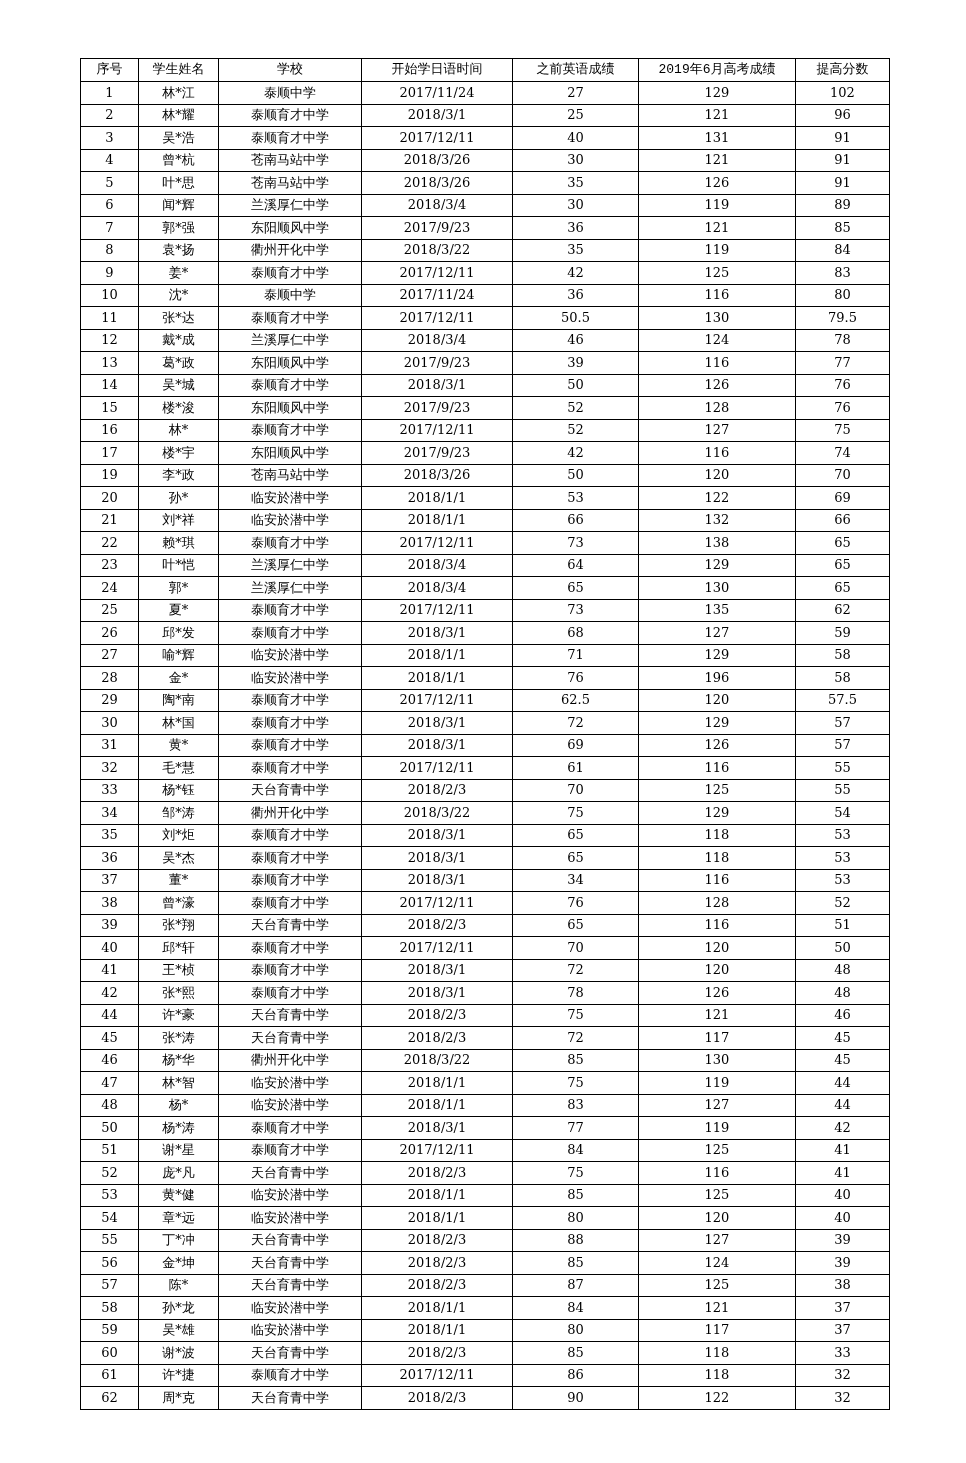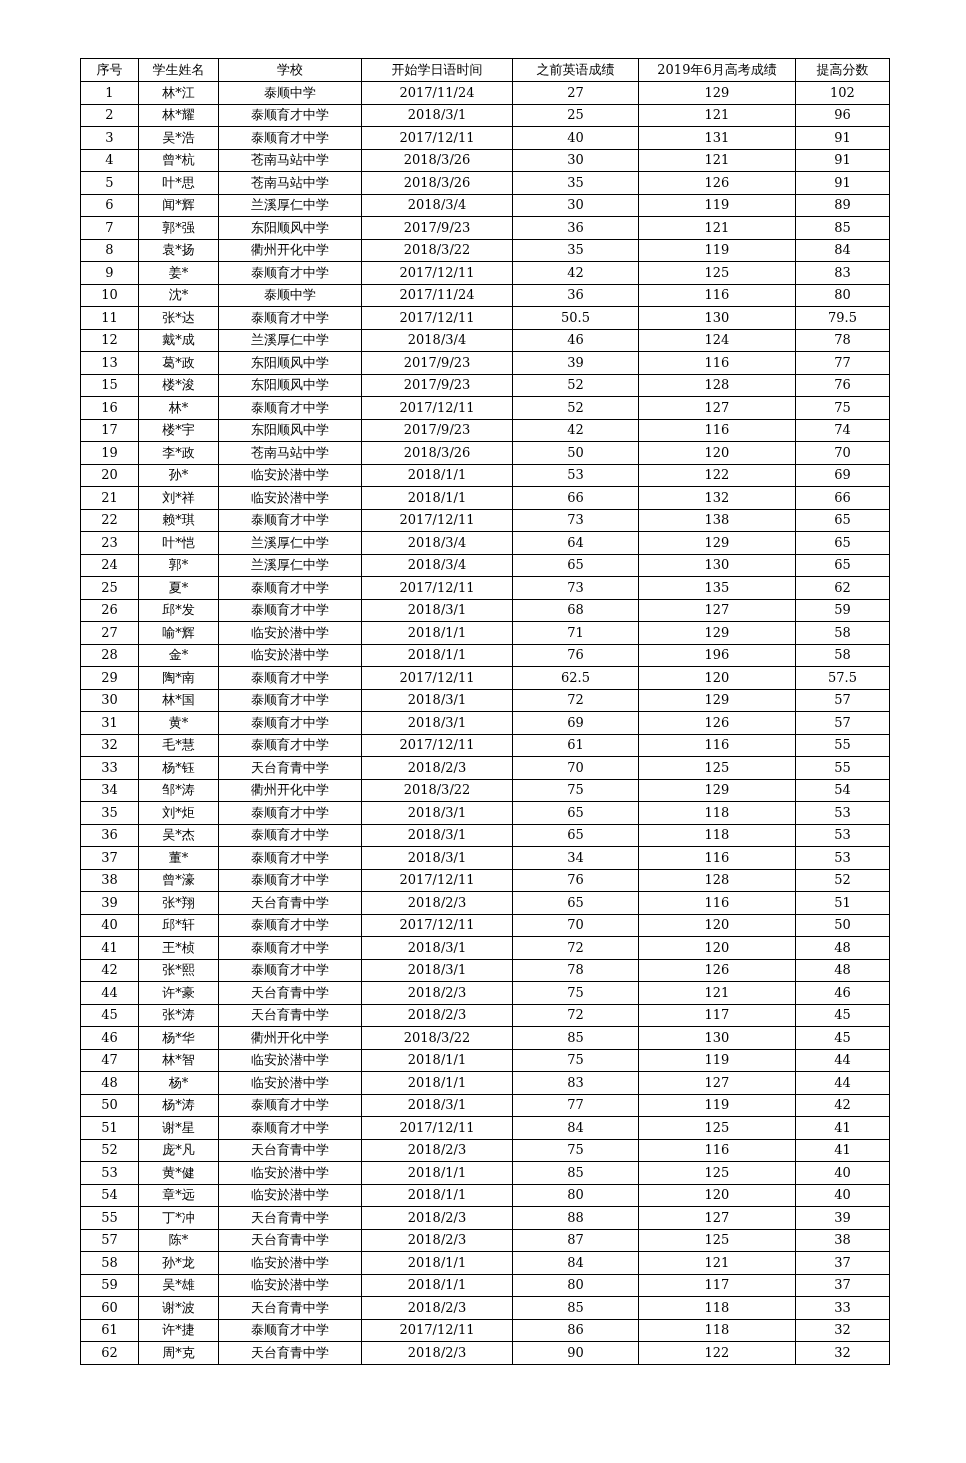--- a/index.html
+++ b/index.html
@@ -31,20 +31,21 @@
     font-weight: normal;
     color: #000000;
     padding: 0;
     height: 21.5px;
     line-height: 1.1;
     white-space: nowrap;
     overflow: hidden;
   }
   table.score-table thead th {
     height: 22px;
+    font-family: Liberation Mono, monospace;
   }
 </style>
 </head>
 <body>
 
 <table class="score-table">
   <colgroup>
     <col style="width:58px">
     <col style="width:80px">
     <col style="width:143px">
@@ -176,20 +177,29 @@
       <tr>
         <td>13</td>
         <td>葛*政</td>
         <td>东阳顺风中学</td>
         <td>2017/9/23</td>
         <td>39</td>
         <td>116</td>
         <td>77</td>
       </tr>
       <tr>
+        <td>14</td>
+        <td>吴*城</td>
+        <td>泰顺育才中学</td>
+        <td>2018/3/1</td>
+        <td>50</td>
+        <td>126</td>
+        <td>76</td>
+      </tr>
+      <tr>
         <td>15</td>
         <td>楼*浚</td>
         <td>东阳顺风中学</td>
         <td>2017/9/23</td>
         <td>52</td>
         <td>128</td>
         <td>76</td>
       </tr>
       <tr>
         <td>16</td>
@@ -518,20 +528,29 @@
       <tr>
         <td>55</td>
         <td>丁*冲</td>
         <td>天台育青中学</td>
         <td>2018/2/3</td>
         <td>88</td>
         <td>127</td>
         <td>39</td>
       </tr>
       <tr>
+        <td>56</td>
+        <td>金*坤</td>
+        <td>天台育青中学</td>
+        <td>2018/2/3</td>
+        <td>85</td>
+        <td>124</td>
+        <td>39</td>
+      </tr>
+      <tr>
         <td>57</td>
         <td>陈*</td>
         <td>天台育青中学</td>
         <td>2018/2/3</td>
         <td>87</td>
         <td>125</td>
         <td>38</td>
       </tr>
       <tr>
         <td>58</td>

